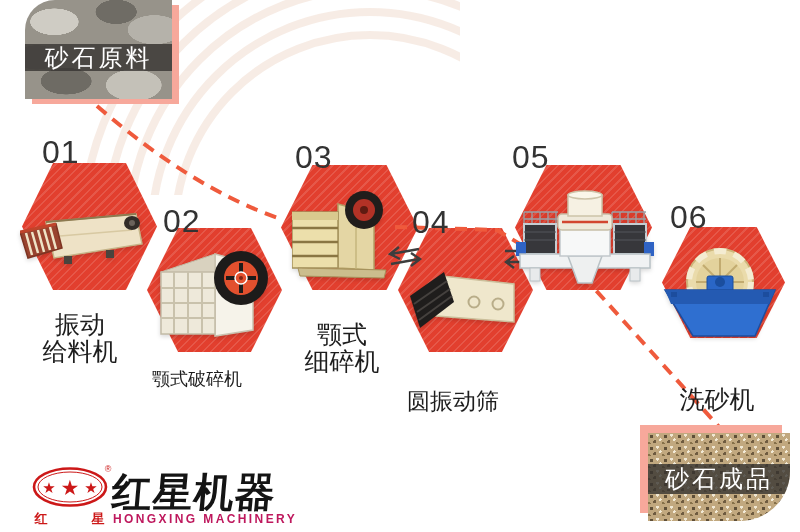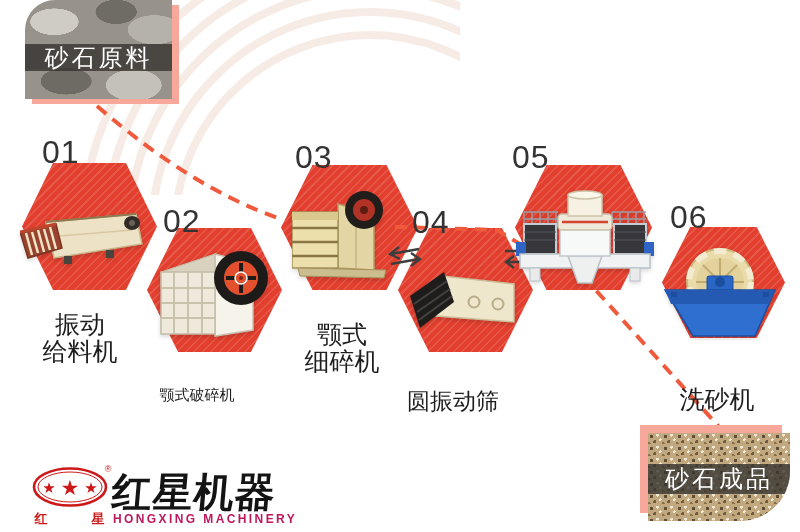--- a/index.html
+++ b/index.html
@@ -43,21 +43,21 @@
   #num3{left:295px;top:141px;}
   #num4{left:412px;top:206px;}
   #num5{left:512px;top:141px;}
   #num6{left:670px;top:201px;}
   
   .lbl{
     position:absolute;z-index:4;text-align:center;color:var(--text-dark);
     line-height:1.08;font-weight:500;margin-top:20px;
   }
   #lbl1{left:15px;top:291px;width:130px;font-size:25px;}
-  #lbl2{left:127px;top:367px;width:140px;font-size:15px;}
+  #lbl2{left:127px;top:350px;width:140px;font-size:18px;}
   #lbl3{left:277px;top:301px;width:130px;font-size:25px;}
   #lbl4{left:386px;top:369px;width:134px;font-size:23px;}
   #lbl5{left:522px;top:300px;width:150px;font-size:25px;}
   #lbl6{left:652px;top:366px;width:130px;font-size:25px;}
   
   .machine{position:absolute;z-index:3;filter:drop-shadow(0 2px 2px rgba(0,0,0,.15));}
   #m1{left:20px;top:212px;}
   #m2{left:157px;top:242px;}
   #m3{left:292px;top:184px;}
   #m4{left:408px;top:270px;}

